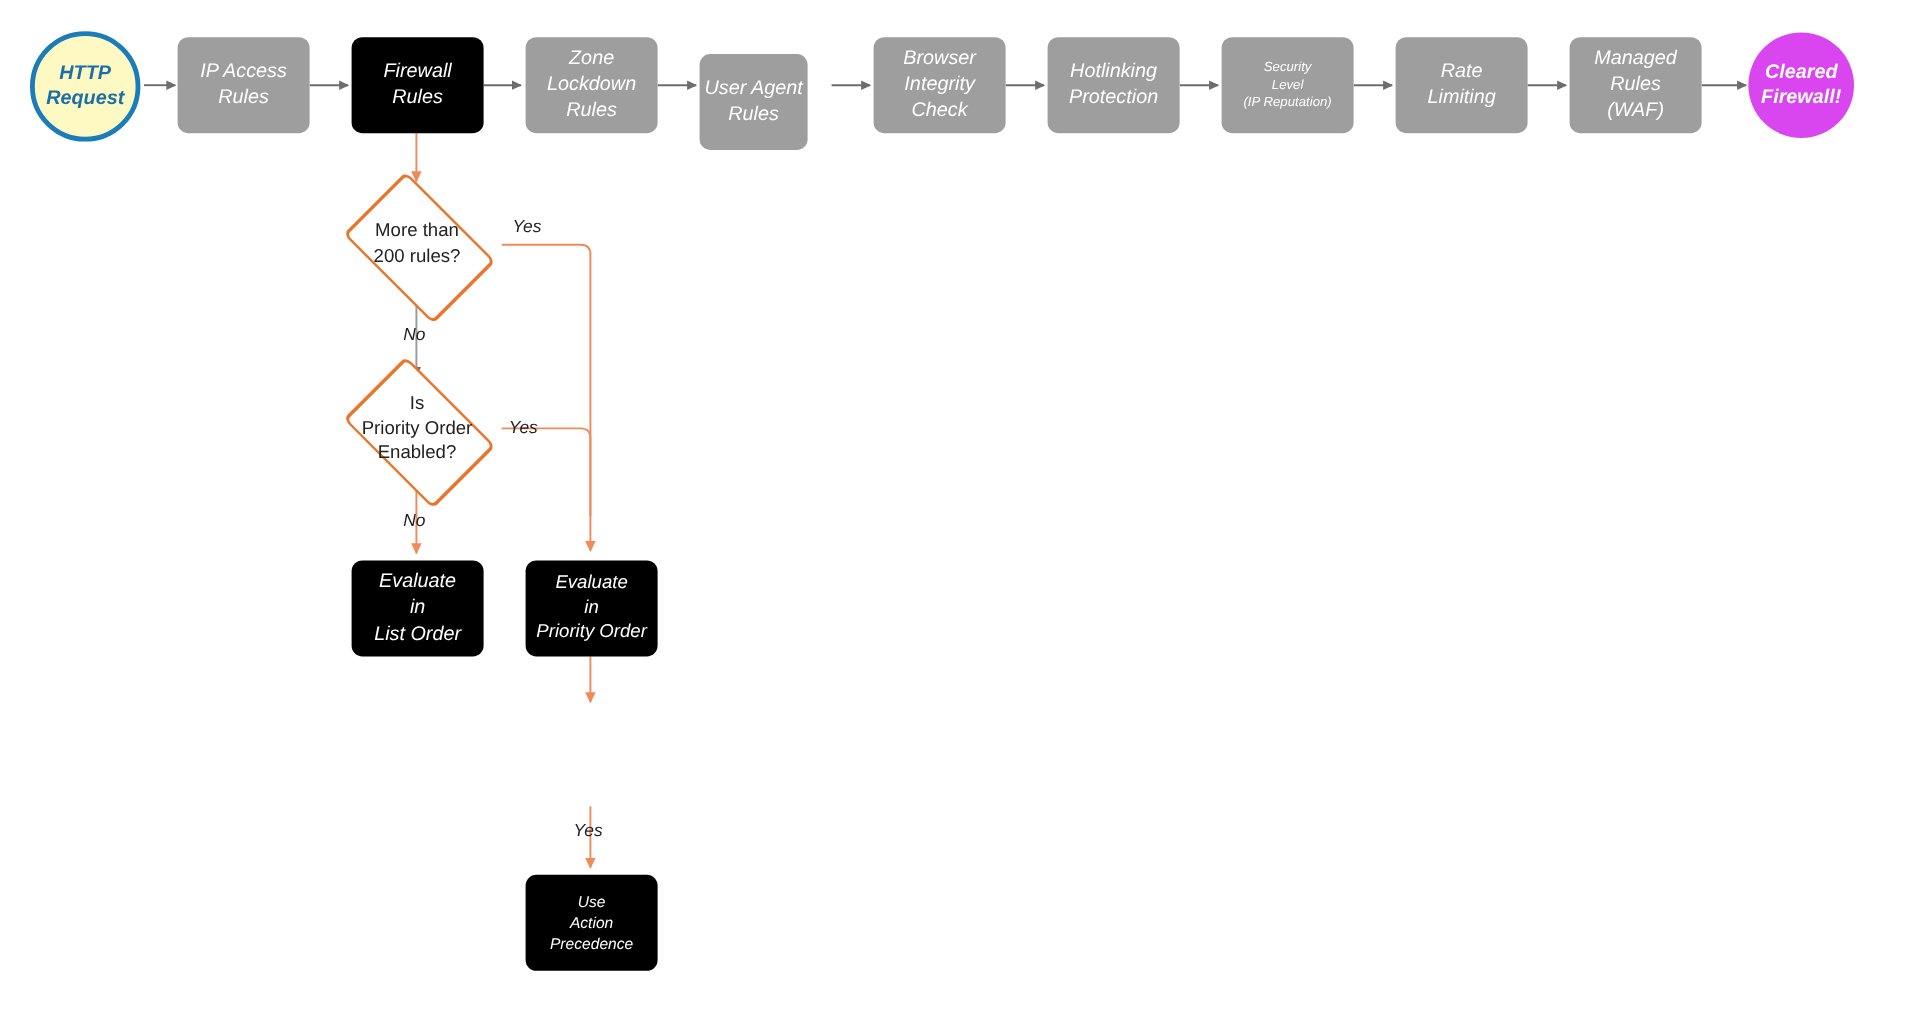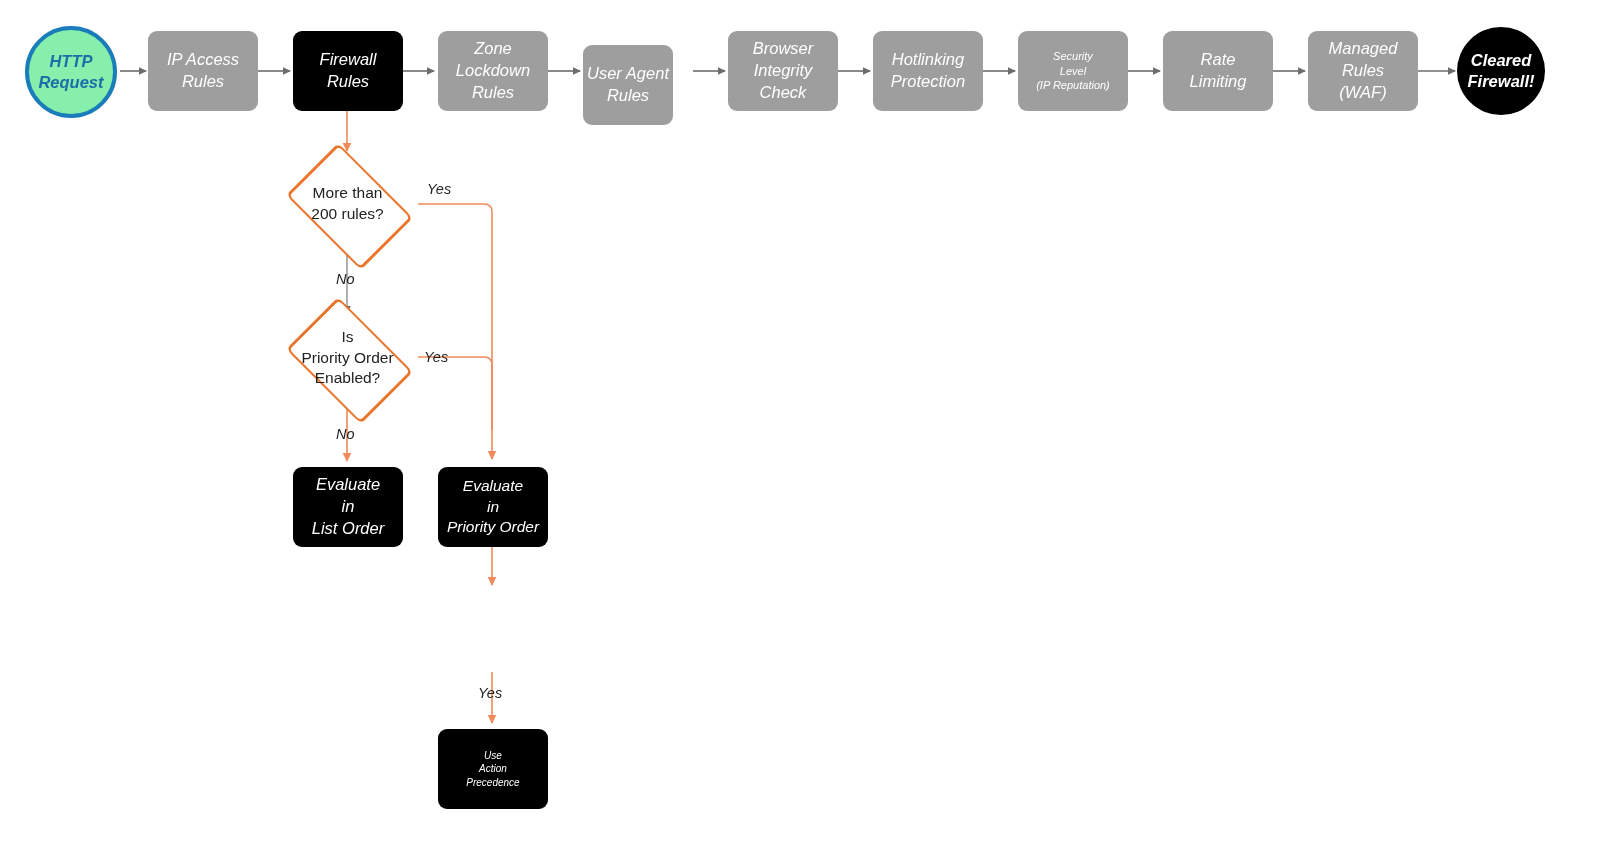--- a/index.html
+++ b/index.html
@@ -16,23 +16,23 @@
 
   
   .box{border-radius:9px;line-height:1.32;}
   .box .lbl{font-style:italic;font-size:16.5px;color:#ffffff;padding:0 4px;}
   .box.gray{background:#9e9e9e;}
   .box.orange{background:#000000;}
 
   
   .circle{border-radius:50%;}
   .circle .lbl{font-style:italic;font-weight:bold;font-size:16.5px;line-height:1.3;}
-  .circle.hollow{background:#86efac;border:4px solid #1a7cb8;}
+  .circle.hollow{background:#fef9c3;border:4px solid #1a7cb8;}
   .circle.hollow .lbl{color:#1a6fa8;}
-  .circle.filled{background:#000000;}
+  .circle.filled{background:#d946ef;}
   .circle.filled .lbl{color:#ffffff;}
 
   
   .diamond{}
   .diamond .dshape{position:absolute;left:50%;top:50%;background:#ffffff;
     border:2px solid #e8762c;border-radius:5px;}
   .diamond .lbl{position:relative;z-index:2;font-size:15.5px;color:#222222;
     line-height:1.34;white-space:pre-line;}
 
   
@@ -163,21 +163,21 @@
 List Order</span>
   </div>
 
   <div class="node box orange" style="left:438px;top:467px;width:110px;height:80px;">
     <span class="lbl" style="white-space:pre-line;font-size:15.5px;">Evaluate
 in
 Priority Order</span>
   </div>
 
   <div class="node box orange" style="left:438px;top:729px;width:110px;height:80px;">
-    <span class="lbl" style="white-space:pre-line;font-size:10px;">Use
+    <span class="lbl" style="white-space:pre-line;font-size:13px;">Use
 Action
 Precedence</span>
   </div>
 
   <span class="elabel" style="left:427px;top:181px;">Yes</span>
 
   <span class="elabel" style="left:336px;top:271px;">No</span>
 
   <span class="elabel" style="left:424px;top:349px;">Yes</span>
 

